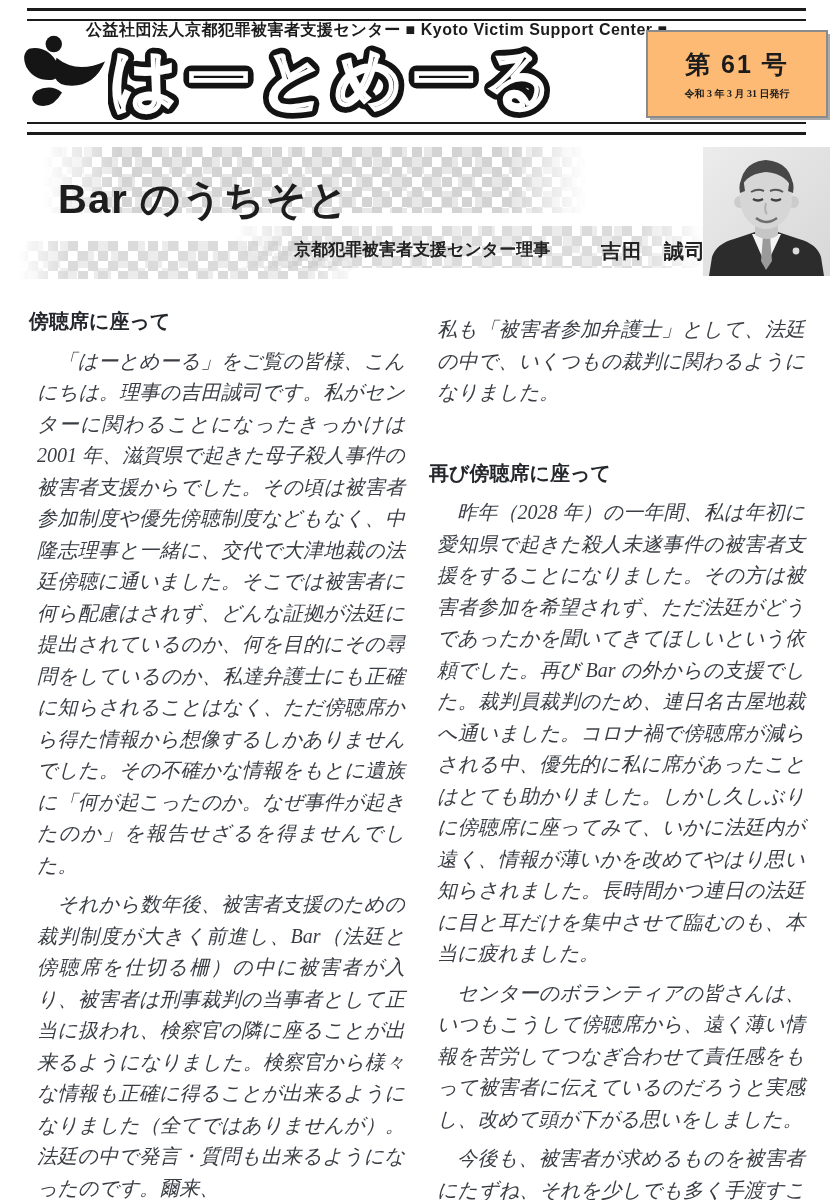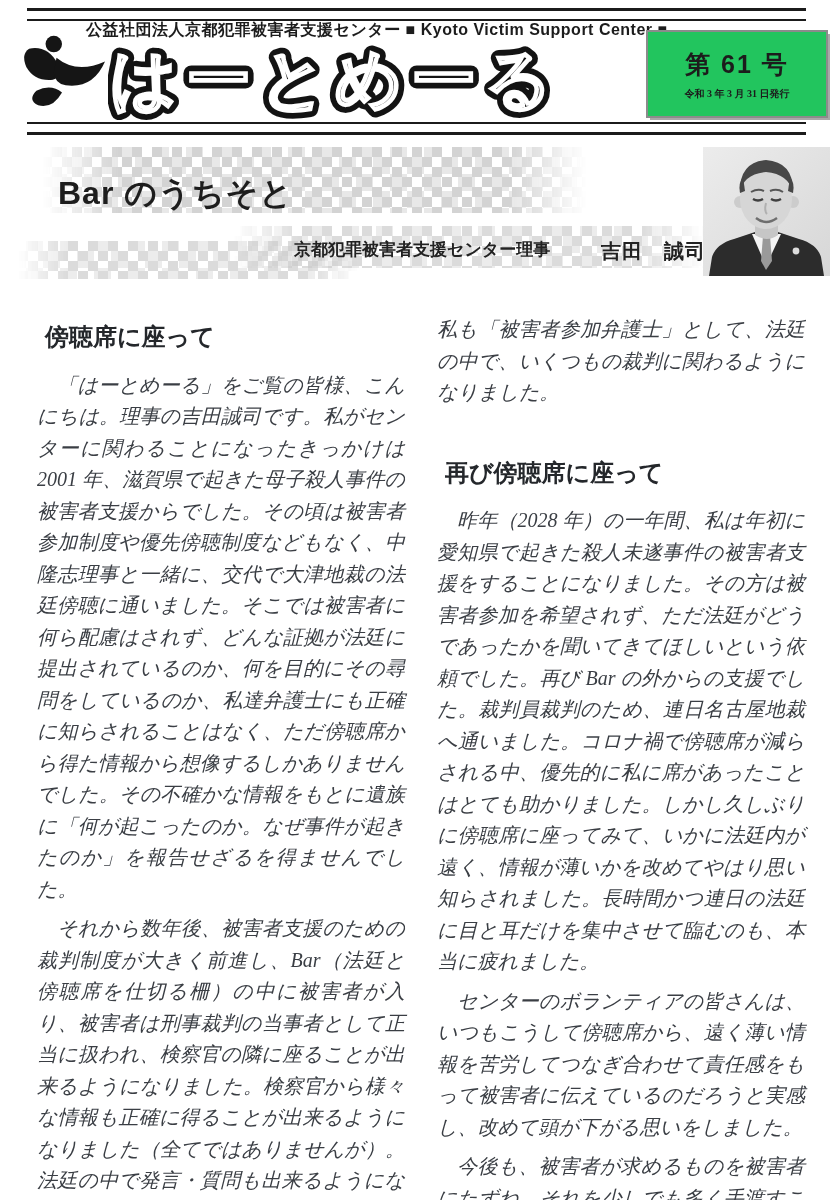--- a/index.html
+++ b/index.html
@@ -16,21 +16,21 @@
   .org-line{
     position:absolute;left:86px;top:20px;
     font-family:"Liberation Sans","DejaVu Sans",sans-serif;
     font-weight:bold;font-size:16px;color:#1c1c1c;letter-spacing:.5px;white-space:nowrap;
   }
   .logo{position:absolute;left:16px;top:34px;}
   .masthead{position:absolute;left:108px;top:36px;}
   .issue-box{
     position:absolute;left:646px;top:30px;width:178px;height:84px;
     border:2px solid #8b8b8b;box-shadow:3px 3px 0 -1px #a8a8a8;
-    background:#22c55e;display:flex;flex-direction:column;align-items:center;justify-content:center;gap:6px;
+    background:#fdba74;display:flex;flex-direction:column;align-items:center;justify-content:center;gap:6px;
     font-family:"Liberation Sans","DejaVu Sans",sans-serif;color:#1c1c1c;
   }
   .issue-no{font-size:25px;font-weight:bold;letter-spacing:2px;}
   .issue-date{font-size:10px;font-weight:bold;white-space:nowrap;font-family:Liberation Serif, serif;}
   
   .checker{
     position:absolute;
     background-image:
       conic-gradient(#c9c9c9 0 25%, transparent 0 50%, #c9c9c9 0 75%, transparent 0),
       conic-gradient(#e3e3e3 0 25%, transparent 0 50%, #e3e3e3 0 75%, transparent 0);
@@ -39,39 +39,39 @@
     -webkit-mask-image:linear-gradient(90deg,transparent,#000 14%,#000 86%,transparent);
     mask-image:linear-gradient(90deg,transparent,#000 14%,#000 86%,transparent);
     opacity:.8;
   }
   .checker-top{left:42px;top:147px;width:545px;height:66px;}
   .checker-mid{left:232px;top:226px;width:475px;height:42px;opacity:.65;}
   .checker-left{left:18px;top:241px;width:340px;height:38px;opacity:.65;}
   .article-title{
     position:absolute;left:58px;top:172px;margin:0;
     font-family:"Liberation Sans","DejaVu Sans",sans-serif;
-    font-size:32px;font-weight:bold;color:#1d1d1d;letter-spacing:1px;white-space:nowrap;
+    font-size:40px;font-weight:bold;color:#1d1d1d;letter-spacing:1px;white-space:nowrap;
   }
   .byline{
     position:absolute;left:294px;top:238px;width:412px;
     display:flex;align-items:flex-start;justify-content:space-between;
     color:#222;white-space:nowrap;
   }
   .byline-role{font-size:17px;font-weight:bold;padding-bottom:3px;}
   .byline-name{font-size:20px;font-weight:bold;letter-spacing:1px;}
   .author-photo{position:absolute;left:703px;top:147px;width:127px;height:129px;}
   
   .col{
     position:absolute;top:306px;width:384px;
     font-size:20px;line-height:31.5px;text-align:justify;
     color:#3a3e44;
   }
   .col-left{left:29px;}
   .col-right{left:429px;}
-  .col h3{font-size:24px;line-height:31.5px;margin:16px;font-weight:bold;color:#24272b;}
+  .col h3{font-size:20px;line-height:31.5px;margin:0;font-weight:bold;color:#24272b;}
   .col h3.gap-above{margin-top:29px;}
   .col h3.gap-above-lg{margin-top:49px;}
   .col p{margin:8px;font-style:italic;}
 </style>
 </head>
 <body>
 
 <div class="page">
 
   <div class="rule rule-top"></div>

